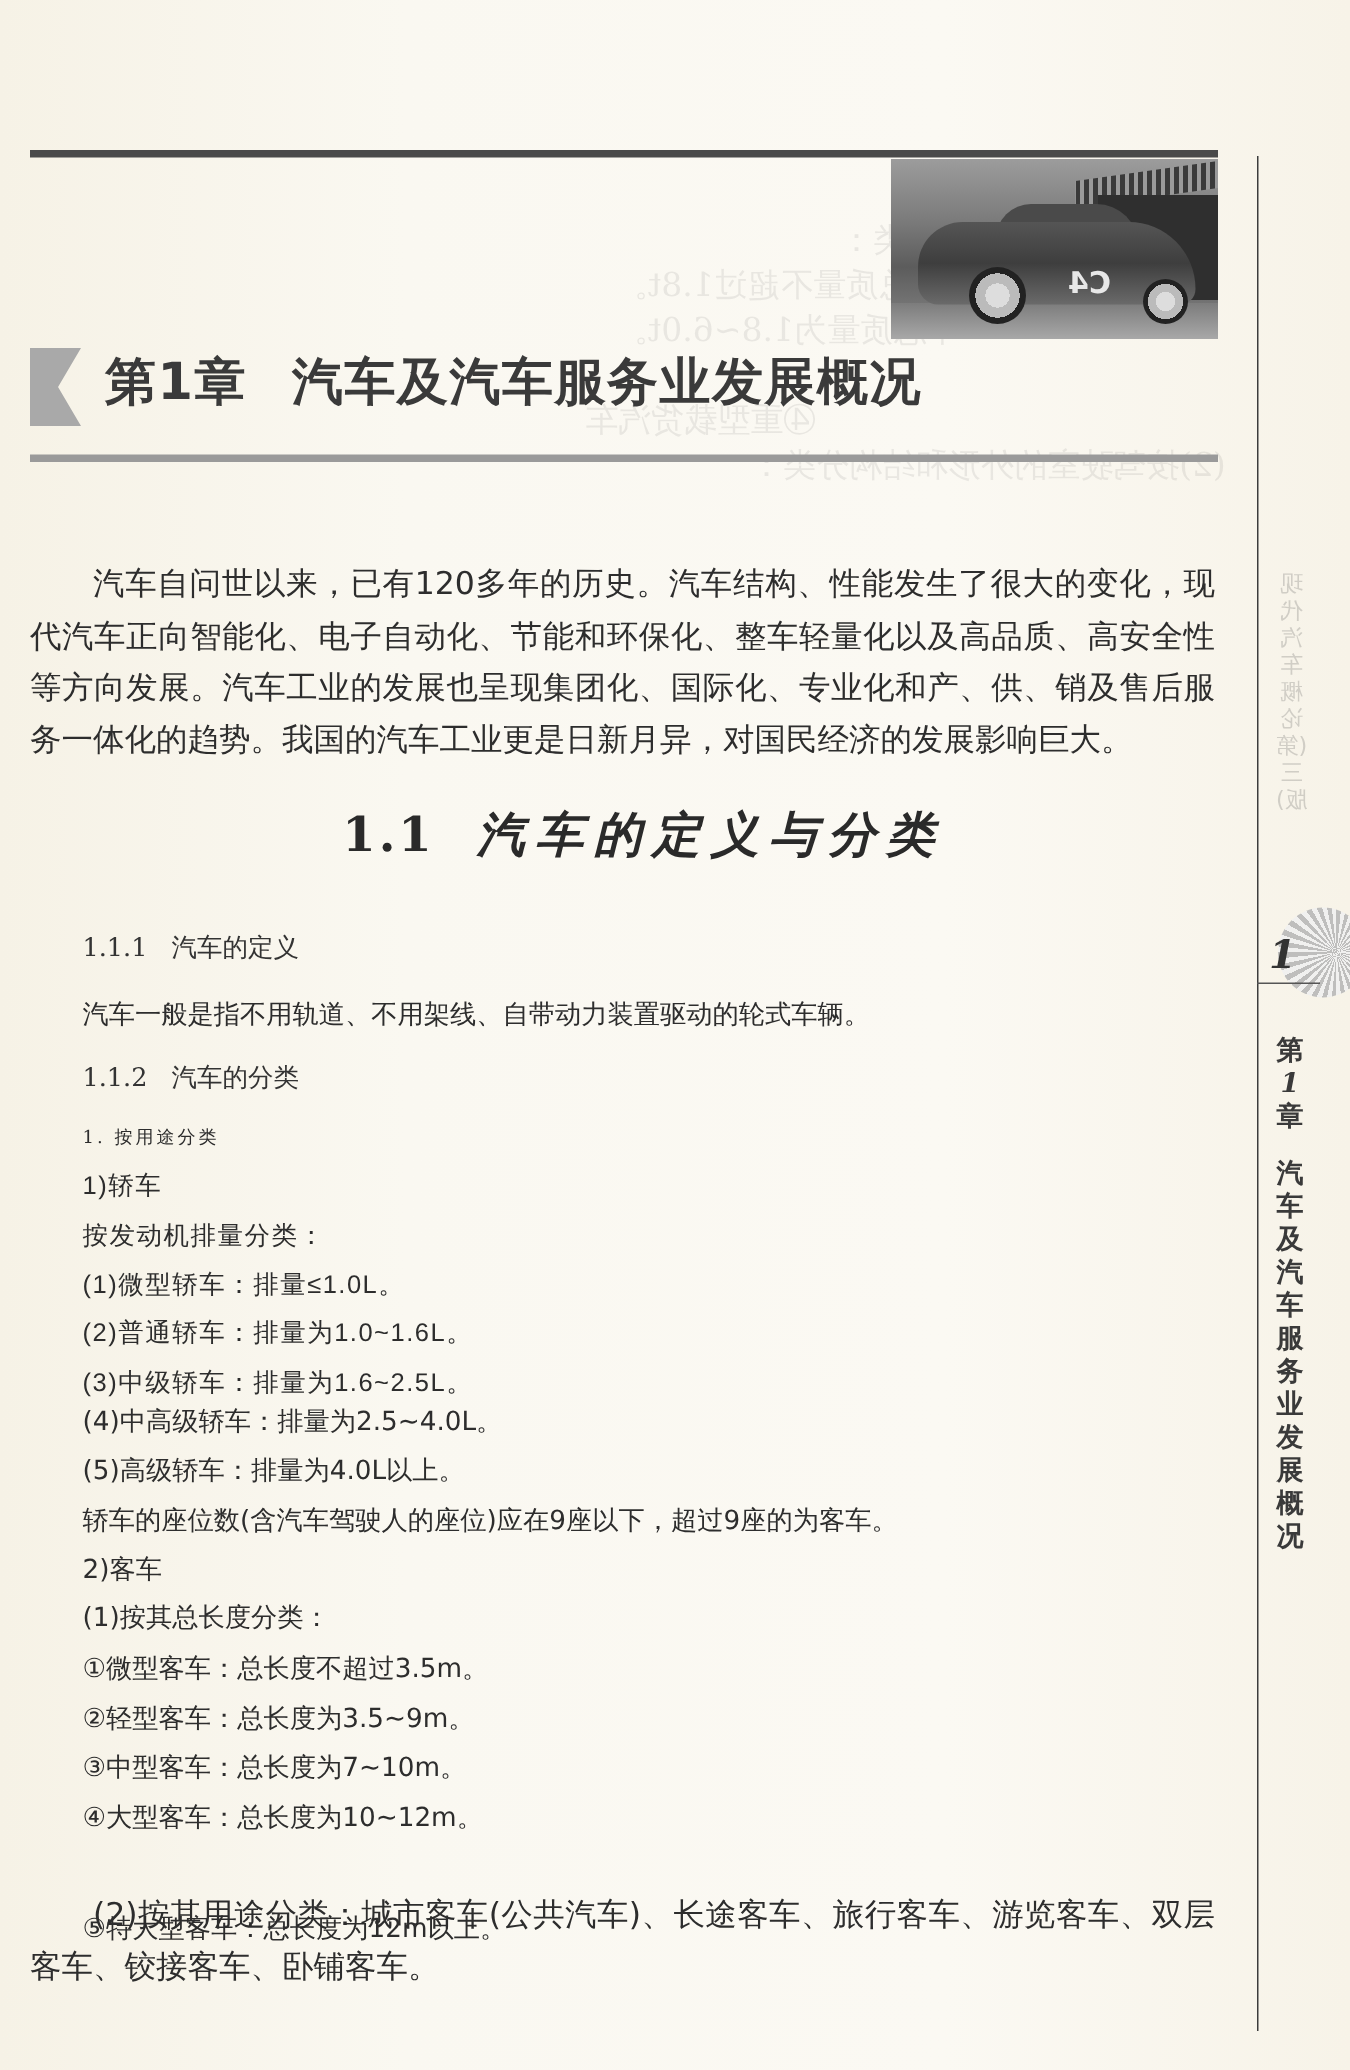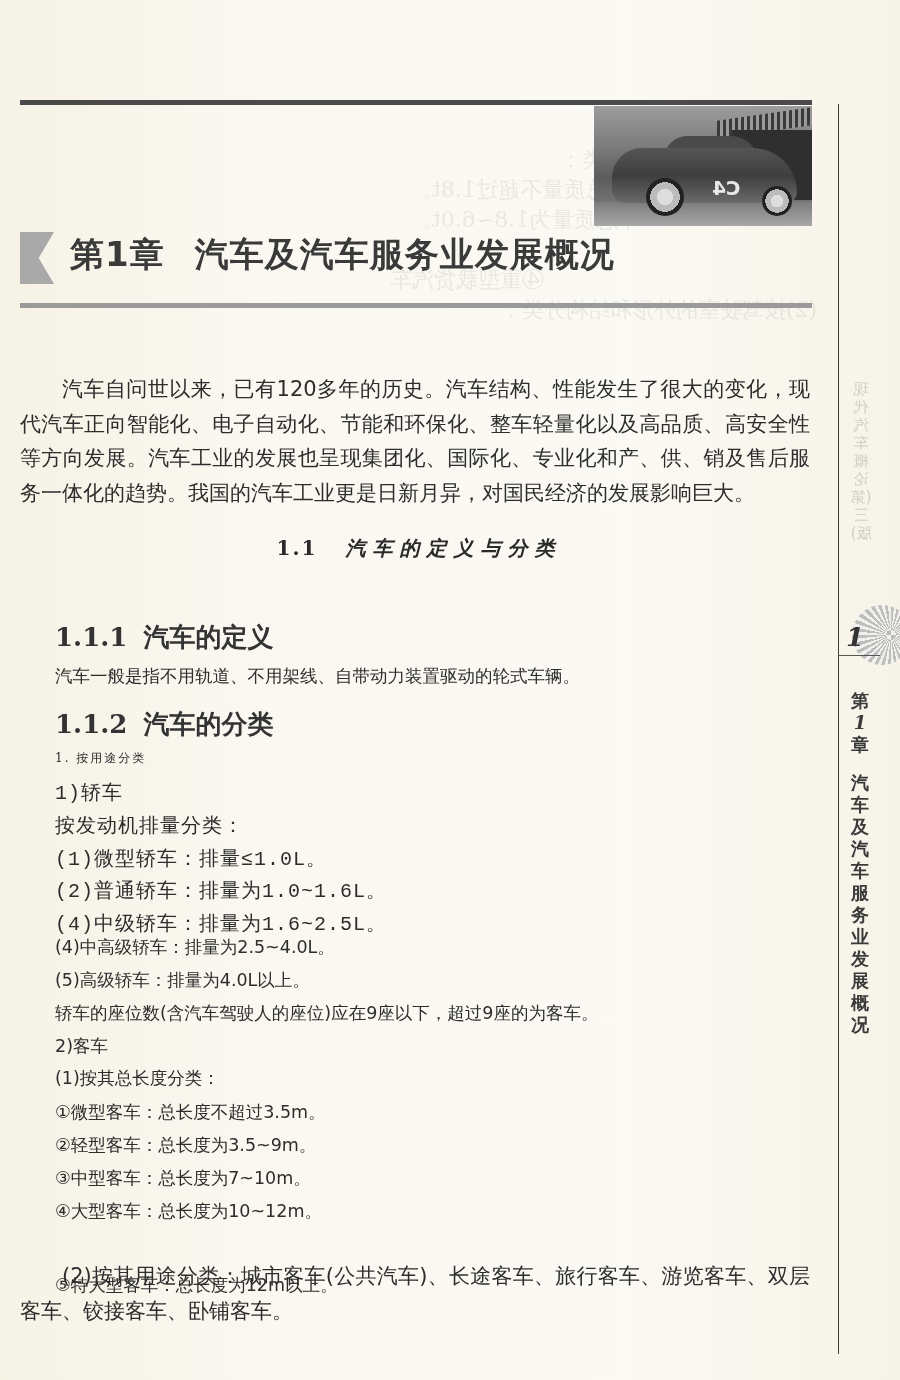--- a/index.html
+++ b/index.html
@@ -127,50 +127,50 @@
       font-family: "DejaVu Sans", "Liberation Sans", sans-serif;
       font-size: 21px;
       line-height: 34.5px;
       color: #2d2d2d;
       text-indent: 2em;
       text-align: justify;
       margin: 0;
     }
     .section-h1 {
       position: absolute;
-      left: 4px; width: 830px; top: 535px;
+      left: 14px; width: 830px; top: 535px;
       text-align: center;
       font-family: "DejaVu Serif", serif;
-      font-size: 20px;
+      font-size: 32px;
       font-weight: bold;
       color: #2a2a2a;
       letter-spacing: 2px;
     }
     .section-h1 .num { margin-right: 28px; }
     .section-h1 .txt { letter-spacing: 7px; font-style: italic; }
     .section-h2 {
       position: absolute;
       left: 55px;
       font-family: "DejaVu Sans", sans-serif;
-      font-size: 26px;
-      font-weight: bold;
+      font-size: 17px;
+      font-weight: normal;
       color: #333;
       white-space: nowrap;
     }
     .section-h2 .num { margin-right: 16px; font-family: "DejaVu Serif", serif; }
     .line {
       position: absolute;
       left: 55px;
       font-family: "DejaVu Sans", "Liberation Sans", sans-serif;
       font-size: 17.5px;
       color: #2d2d2d;
       white-space: nowrap;
     }
     .line.small { font-size: 12px; letter-spacing: 2px; font-family: "DejaVu Serif", serif; }
-    .line.serif { font-family: Liberation Mono, monospace; font-size: 20px; letter-spacing: 1px; }
+    .line.serif { font-family: Liberation Sans, sans-serif; font-size: 17px; letter-spacing: 1px; }
 
     
     .side-label-top {
       position: absolute;
       left: 848px; top: 380px;
       width: 26px;
       font-family: "DejaVu Sans", sans-serif;
       font-size: 15px;
       line-height: 18px;
       color: rgba(90,90,90,0.25);
@@ -261,21 +261,21 @@
 
   <div class="section-h2" style="top:707px;">
     <span class="num">1.1.2</span><span>汽车的分类</span>
   </div>
 
   <div class="line small" style="top:750px;">1. 按用途分类</div>
   <div class="line serif" style="top:779px;">1)轿车</div>
   <div class="line serif" style="top:812px;">按发动机排量分类：</div>
   <div class="line serif" style="top:845px;">(1)微型轿车：排量≤1.0L。</div>
   <div class="line serif" style="top:877px;">(2)普通轿车：排量为1.0~1.6L。</div>
-  <div class="line serif" style="top:910px;">(4)中级轿车：排量为1.6~2.5L。</div>
+  <div class="line serif" style="top:910px;">(3)中级轿车：排量为1.6~2.5L。</div>
   <div class="line" style="top:935px;text-align:center;">(4)中高级轿车：排量为2.5~4.0L。</div>
   <div class="line" style="top:968px;">(5)高级轿车：排量为4.0L以上。</div>
   <div class="line" style="top:1001px;">轿车的座位数(含汽车驾驶人的座位)应在9座以下，超过9座的为客车。</div>
   <div class="line" style="top:1034px;">2)客车</div>
   <div class="line" style="top:1066px;">(1)按其总长度分类：</div>
   <div class="line" style="top:1100px;">①微型客车：总长度不超过3.5m。</div>
   <div class="line" style="top:1133px;">②轻型客车：总长度为3.5~9m。</div>
   <div class="line" style="top:1166px;">③中型客车：总长度为7~10m。</div>
   <div class="line" style="top:1199px;">④大型客车：总长度为10~12m。</div>
   <div class="line" style="top:1273px;">⑤特大型客车：总长度为12m以上。</div>

